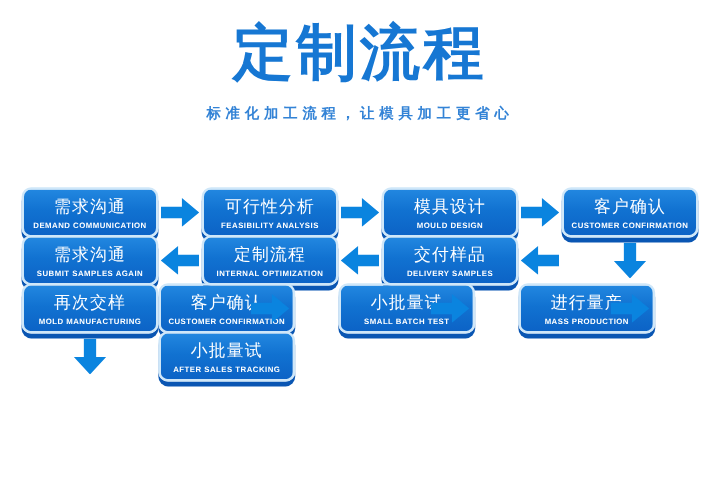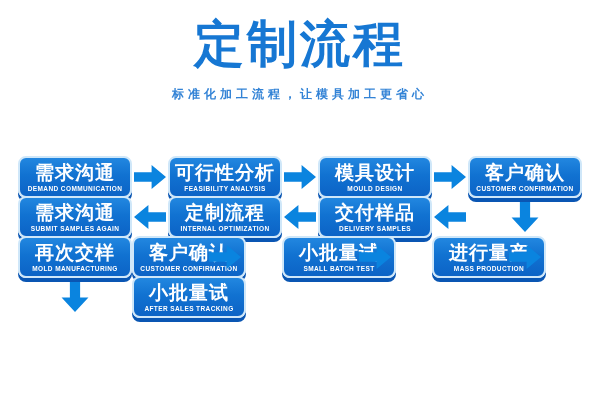--- a/index.html
+++ b/index.html
@@ -37,21 +37,21 @@
     box-sizing:border-box;
     border-radius:8px;
     background:linear-gradient(180deg,#2287e0 0%,#1172d1 45%,#0c63c6 100%);
     border:2px solid #cfe7f9;
     box-shadow:0 4px 0 0 #0a56b3;
     display:flex;flex-direction:column;
     align-items:center;justify-content:center;
     color:#ffffff;text-align:center;
   }
   .box-title{
-    font-size:19px;font-weight:bold;line-height:21px;
+    font-size:14px;font-weight:normal;line-height:21px;
     letter-spacing:1px;white-space:nowrap;
   }
   .box-sub{
     font-size:6.5px;font-weight:bold;letter-spacing:.4px;
     margin-top:2px;text-transform:uppercase;white-space:nowrap;
   }
 
   
   .arrow{background:#0a84df;margin:auto;}
   .arrow-right{

